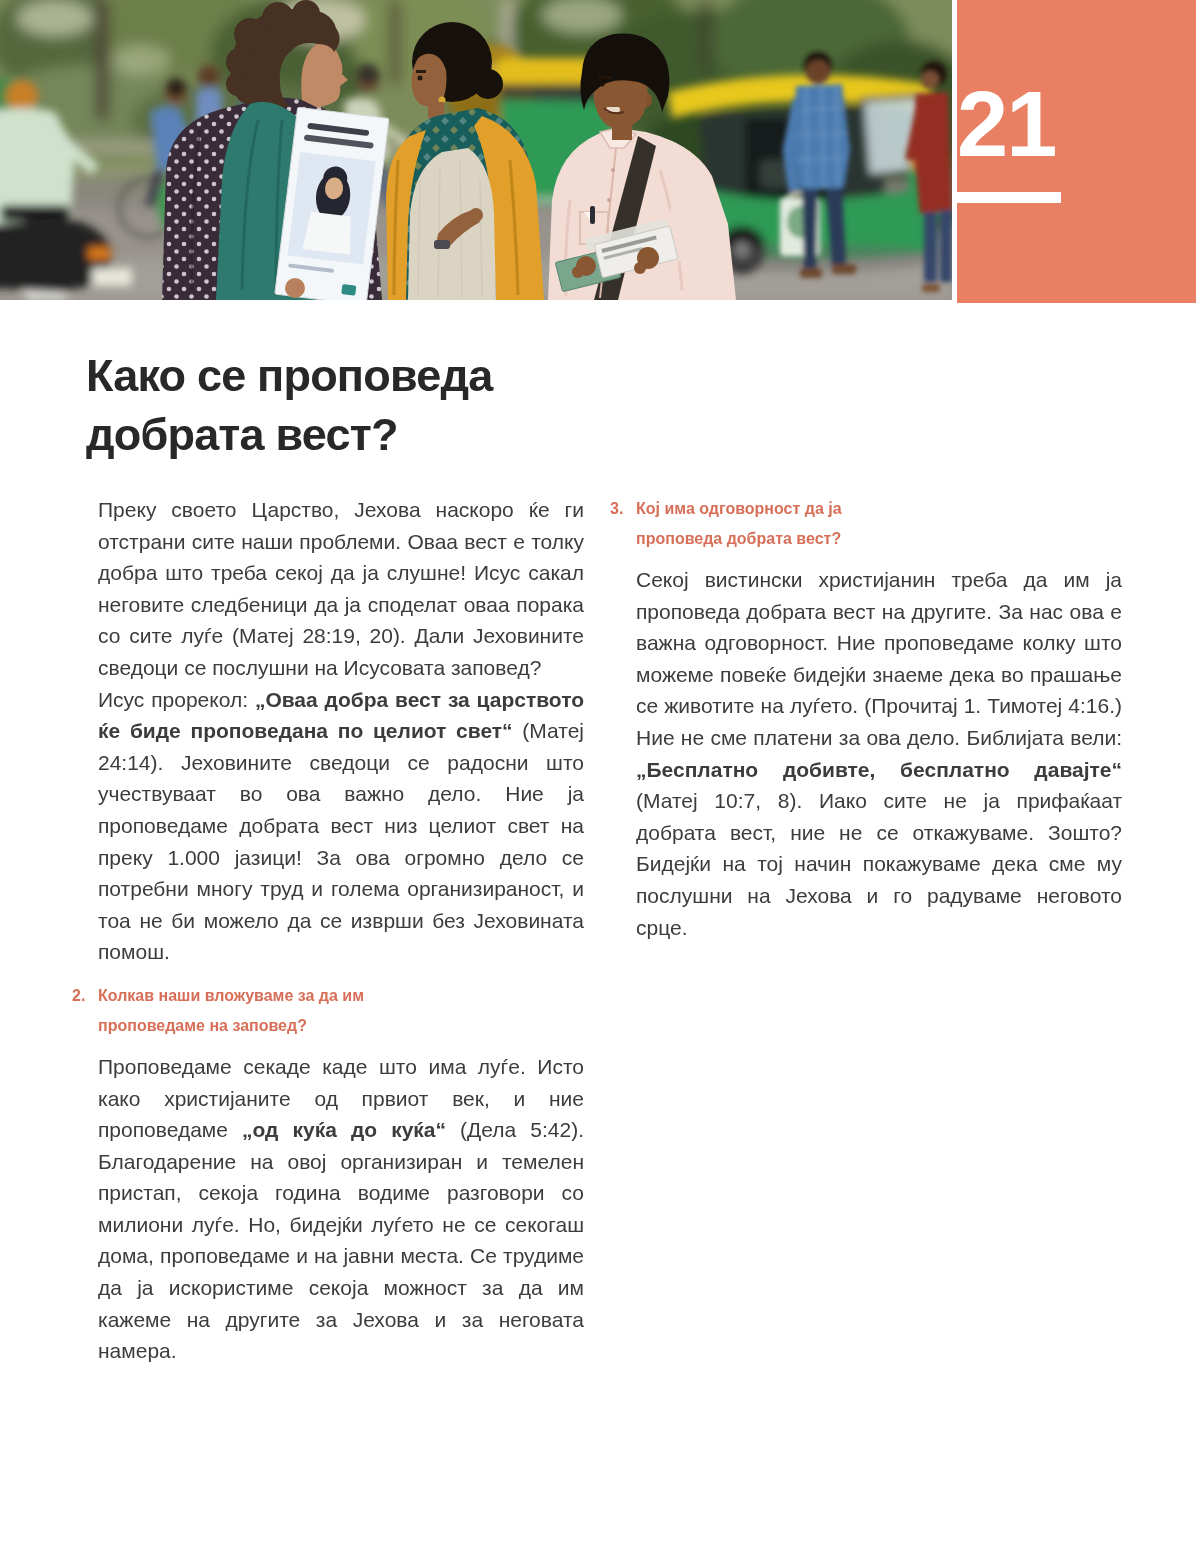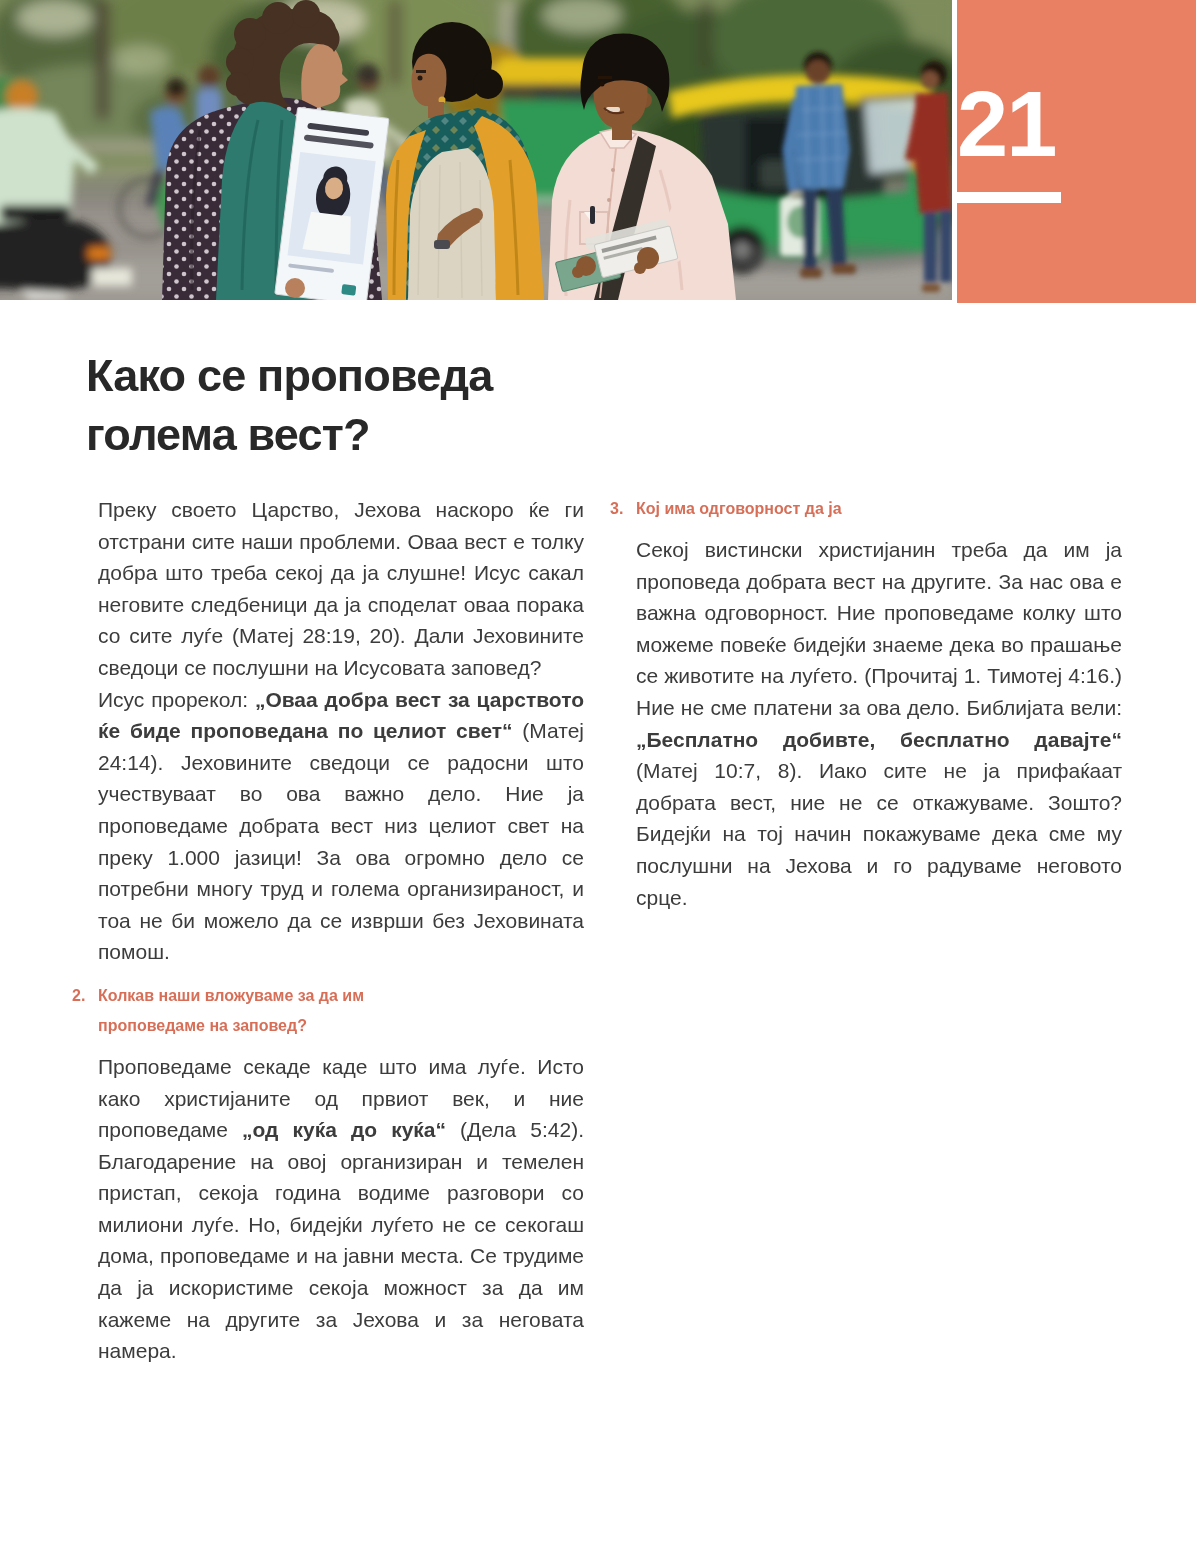--- a/index.html
+++ b/index.html
@@ -288,36 +288,36 @@
     </svg>
   </div>
 
   <div class="lesson-badge">
     <div class="lesson-number">21</div>
     <div class="lesson-underline"></div>
   </div>
 
   <h1 class="page-title">
     <span>Како се проповеда</span>
-    <span>голема вест?</span>
+    <span>добрата вест?</span>
   </h1>
 
   <div class="columns">
     <div class="col">
       <p class="intro-para">Преку своето Царство, Јехова наскоро ќе ги отстрани сите наши проблеми. Оваа вест е толку добра што треба секој да ја слушне! Исус сакал неговите следбеници да ја споделат оваа порака со сите луѓе (Матеј 28:19, 20). Дали Јеховините сведоци се послушни на Исусовата заповед?</p>
 
       <p class="q-para"><span>Исус прорекол: </span><span class="b">„Оваа добра вест за царството ќе биде проповедана по целиот свет“</span><span> (Матеј 24:14). Јеховините сведоци се радосни што учествуваат во ова важно дело. Ние ја проповедаме добрата вест низ целиот свет на преку 1.000 јазици! За ова огромно дело се потребни многу труд и голема организираност, и тоа не би можело да се изврши без Јеховината помош.</span></p>
 
       <h2 class="q-heading">
         <span class="q-num">2.</span><span class="q-line">Колкав наши вложуваме за да им</span><span class="q-line q-line2">проповедаме на заповед?</span>
       </h2>
       <p class="q-para"><span>Проповедаме секаде каде што има луѓе. Исто како христијаните од првиот век, и ние проповедаме </span><span class="b">„од куќа до куќа“</span><span> (Дела 5:42). Благодарение на овој организиран и темелен пристап, секоја година водиме разговори со милиони луѓе. Но, бидејќи луѓето не се секогаш дома, проповедаме и на јавни места. Се трудиме да ја искористиме секоја можност за да им кажеме на другите за Јехова и за неговата намера.</span></p>
     </div>
 
     <div class="col">
       <h2 class="q-heading">
-        <span class="q-num">3.</span><span class="q-line">Кој има одговорност да ја</span>
+        <span class="q-num">3.</span><span class="q-line">Кој има одговорност да ја</span><span class="q-line q-line2">проповеда добрата вест?</span>
       </h2>
       <p class="q-para"><span>Секој вистински христијанин треба да им ја проповеда добрата вест на другите. За нас ова е важна одговорност. Ние проповедаме колку што можеме повеќе бидејќи знаеме дека во прашање се животите на луѓето. (Прочитај 1. Тимотеј 4:16.) Ние не сме платени за ова дело. Библијата вели: </span><span class="b">„Бесплатно добивте, бесплатно давајте“</span><span> (Матеј 10:7, 8). Иако сите не ја прифаќаат добрата вест, ние не се откажуваме. Зошто? Бидејќи на тој начин покажуваме дека сме му послушни на Јехова и го радуваме неговото срце.</span></p>
     </div>
   </div>
 
 </div>
 
 </body></html>

